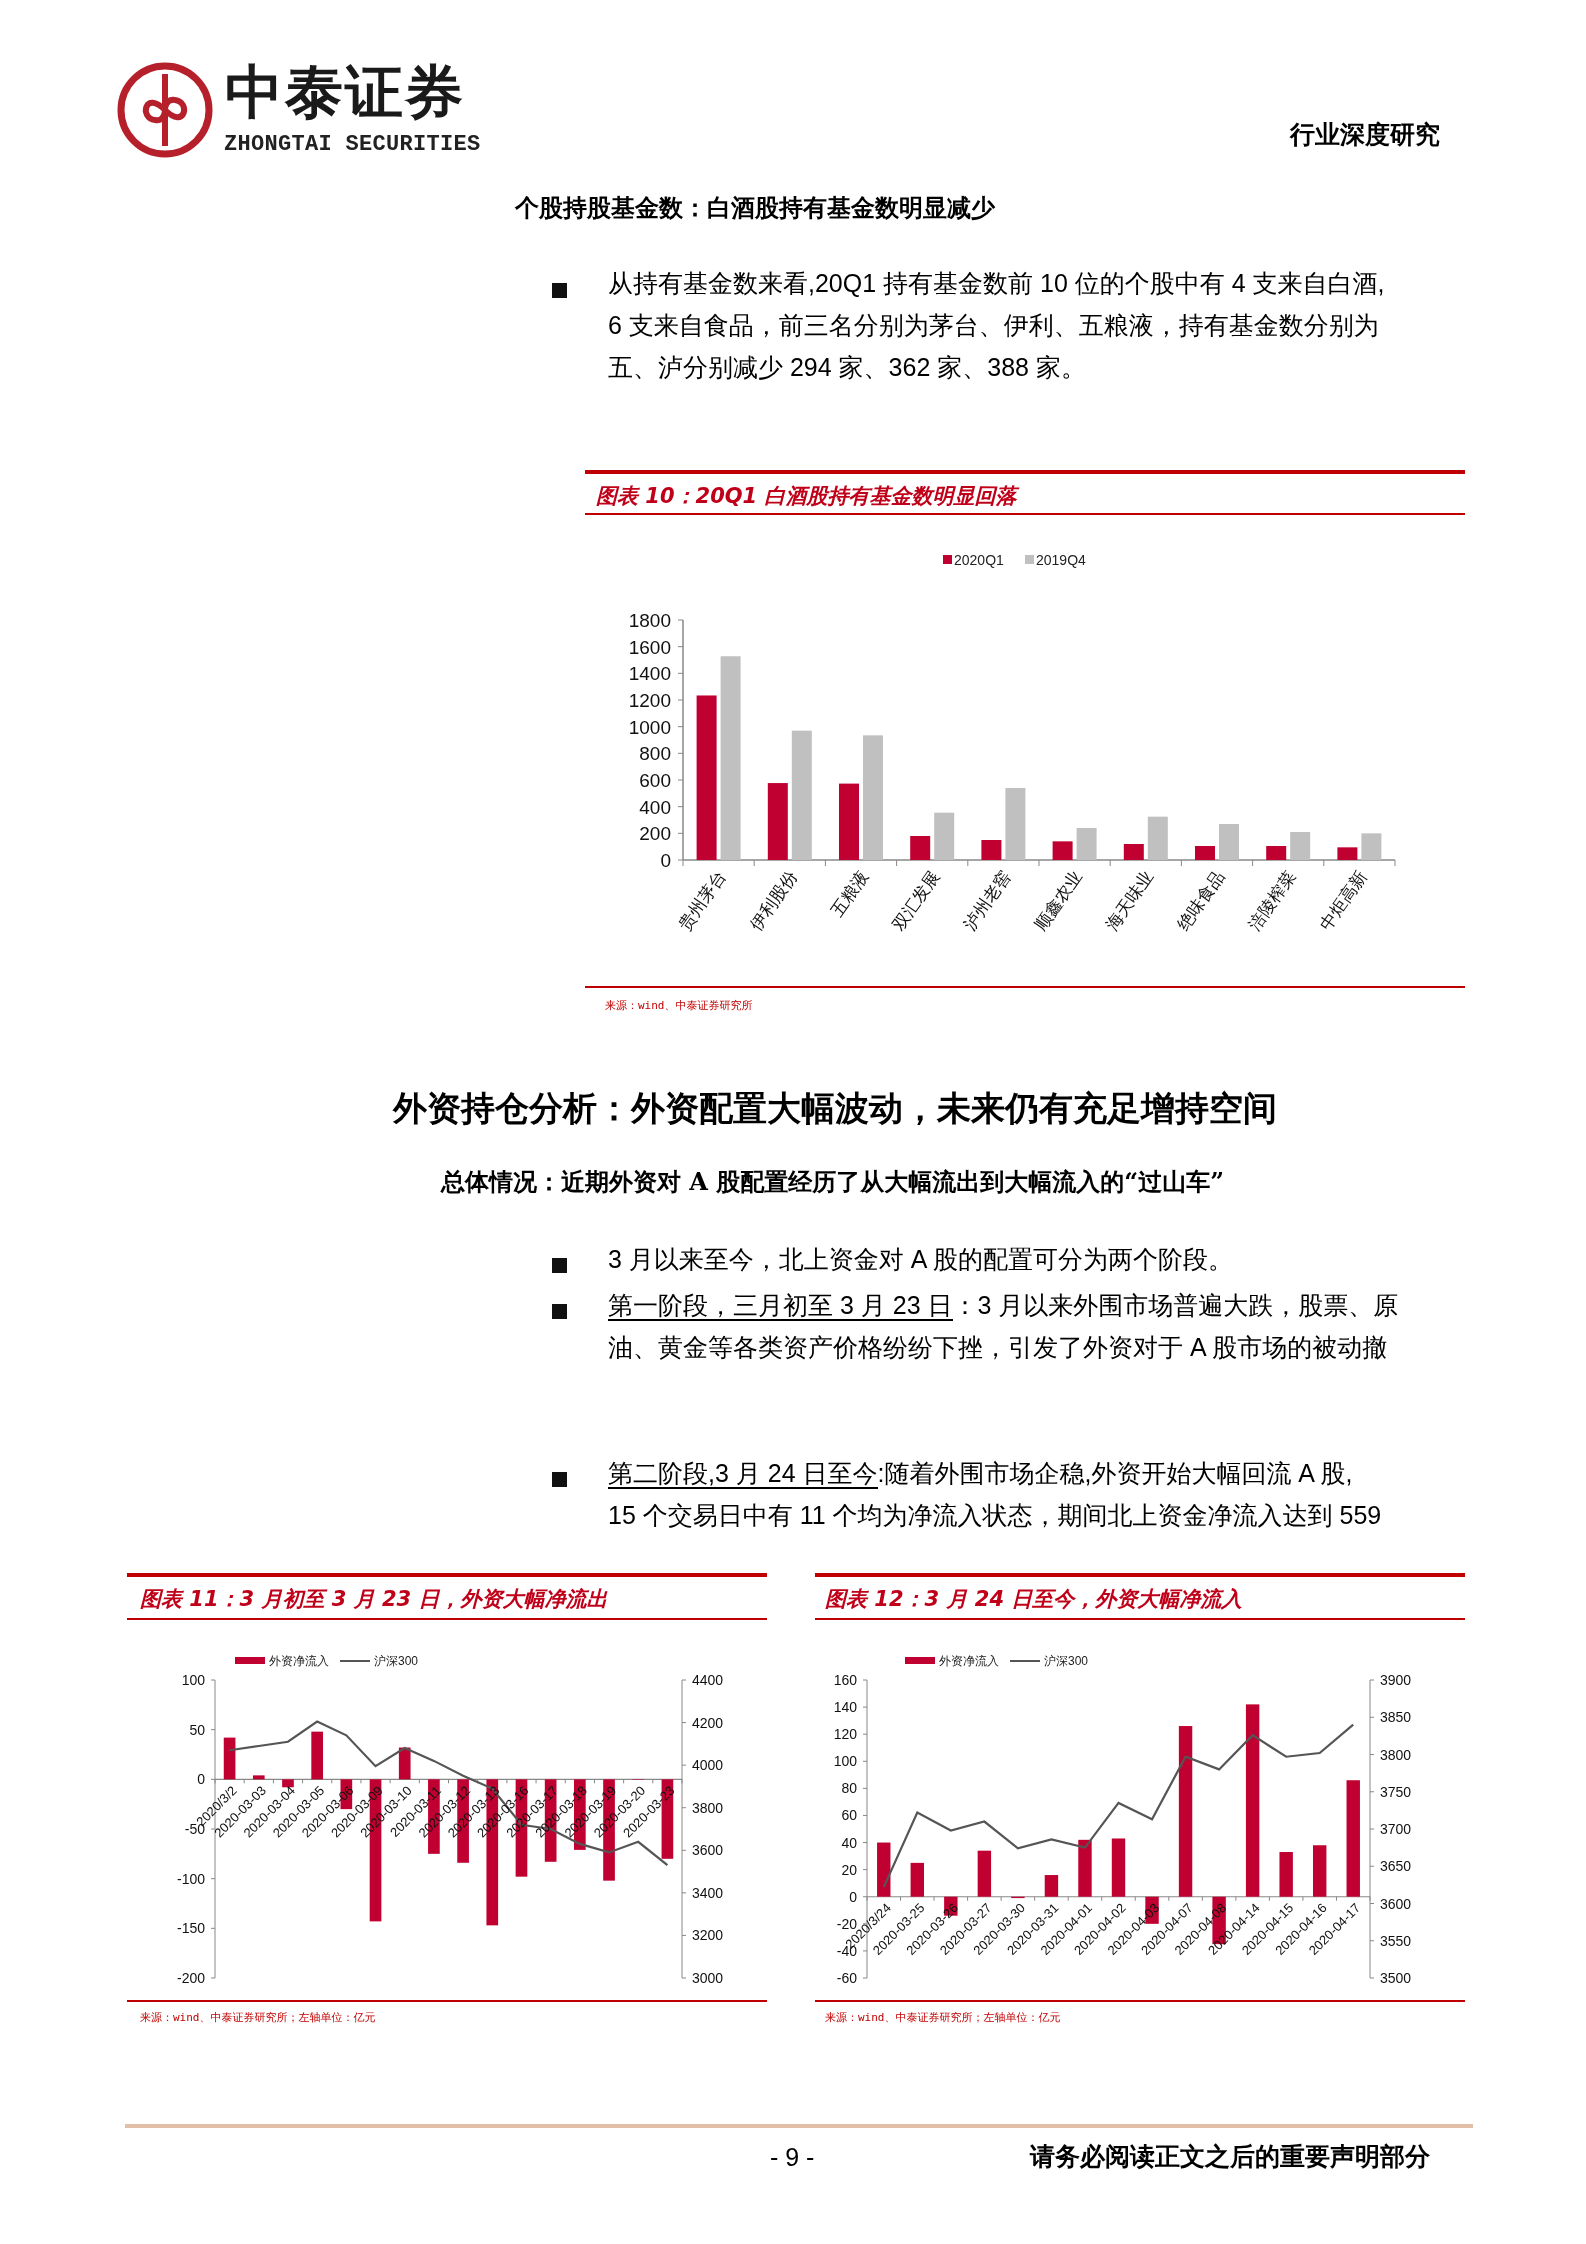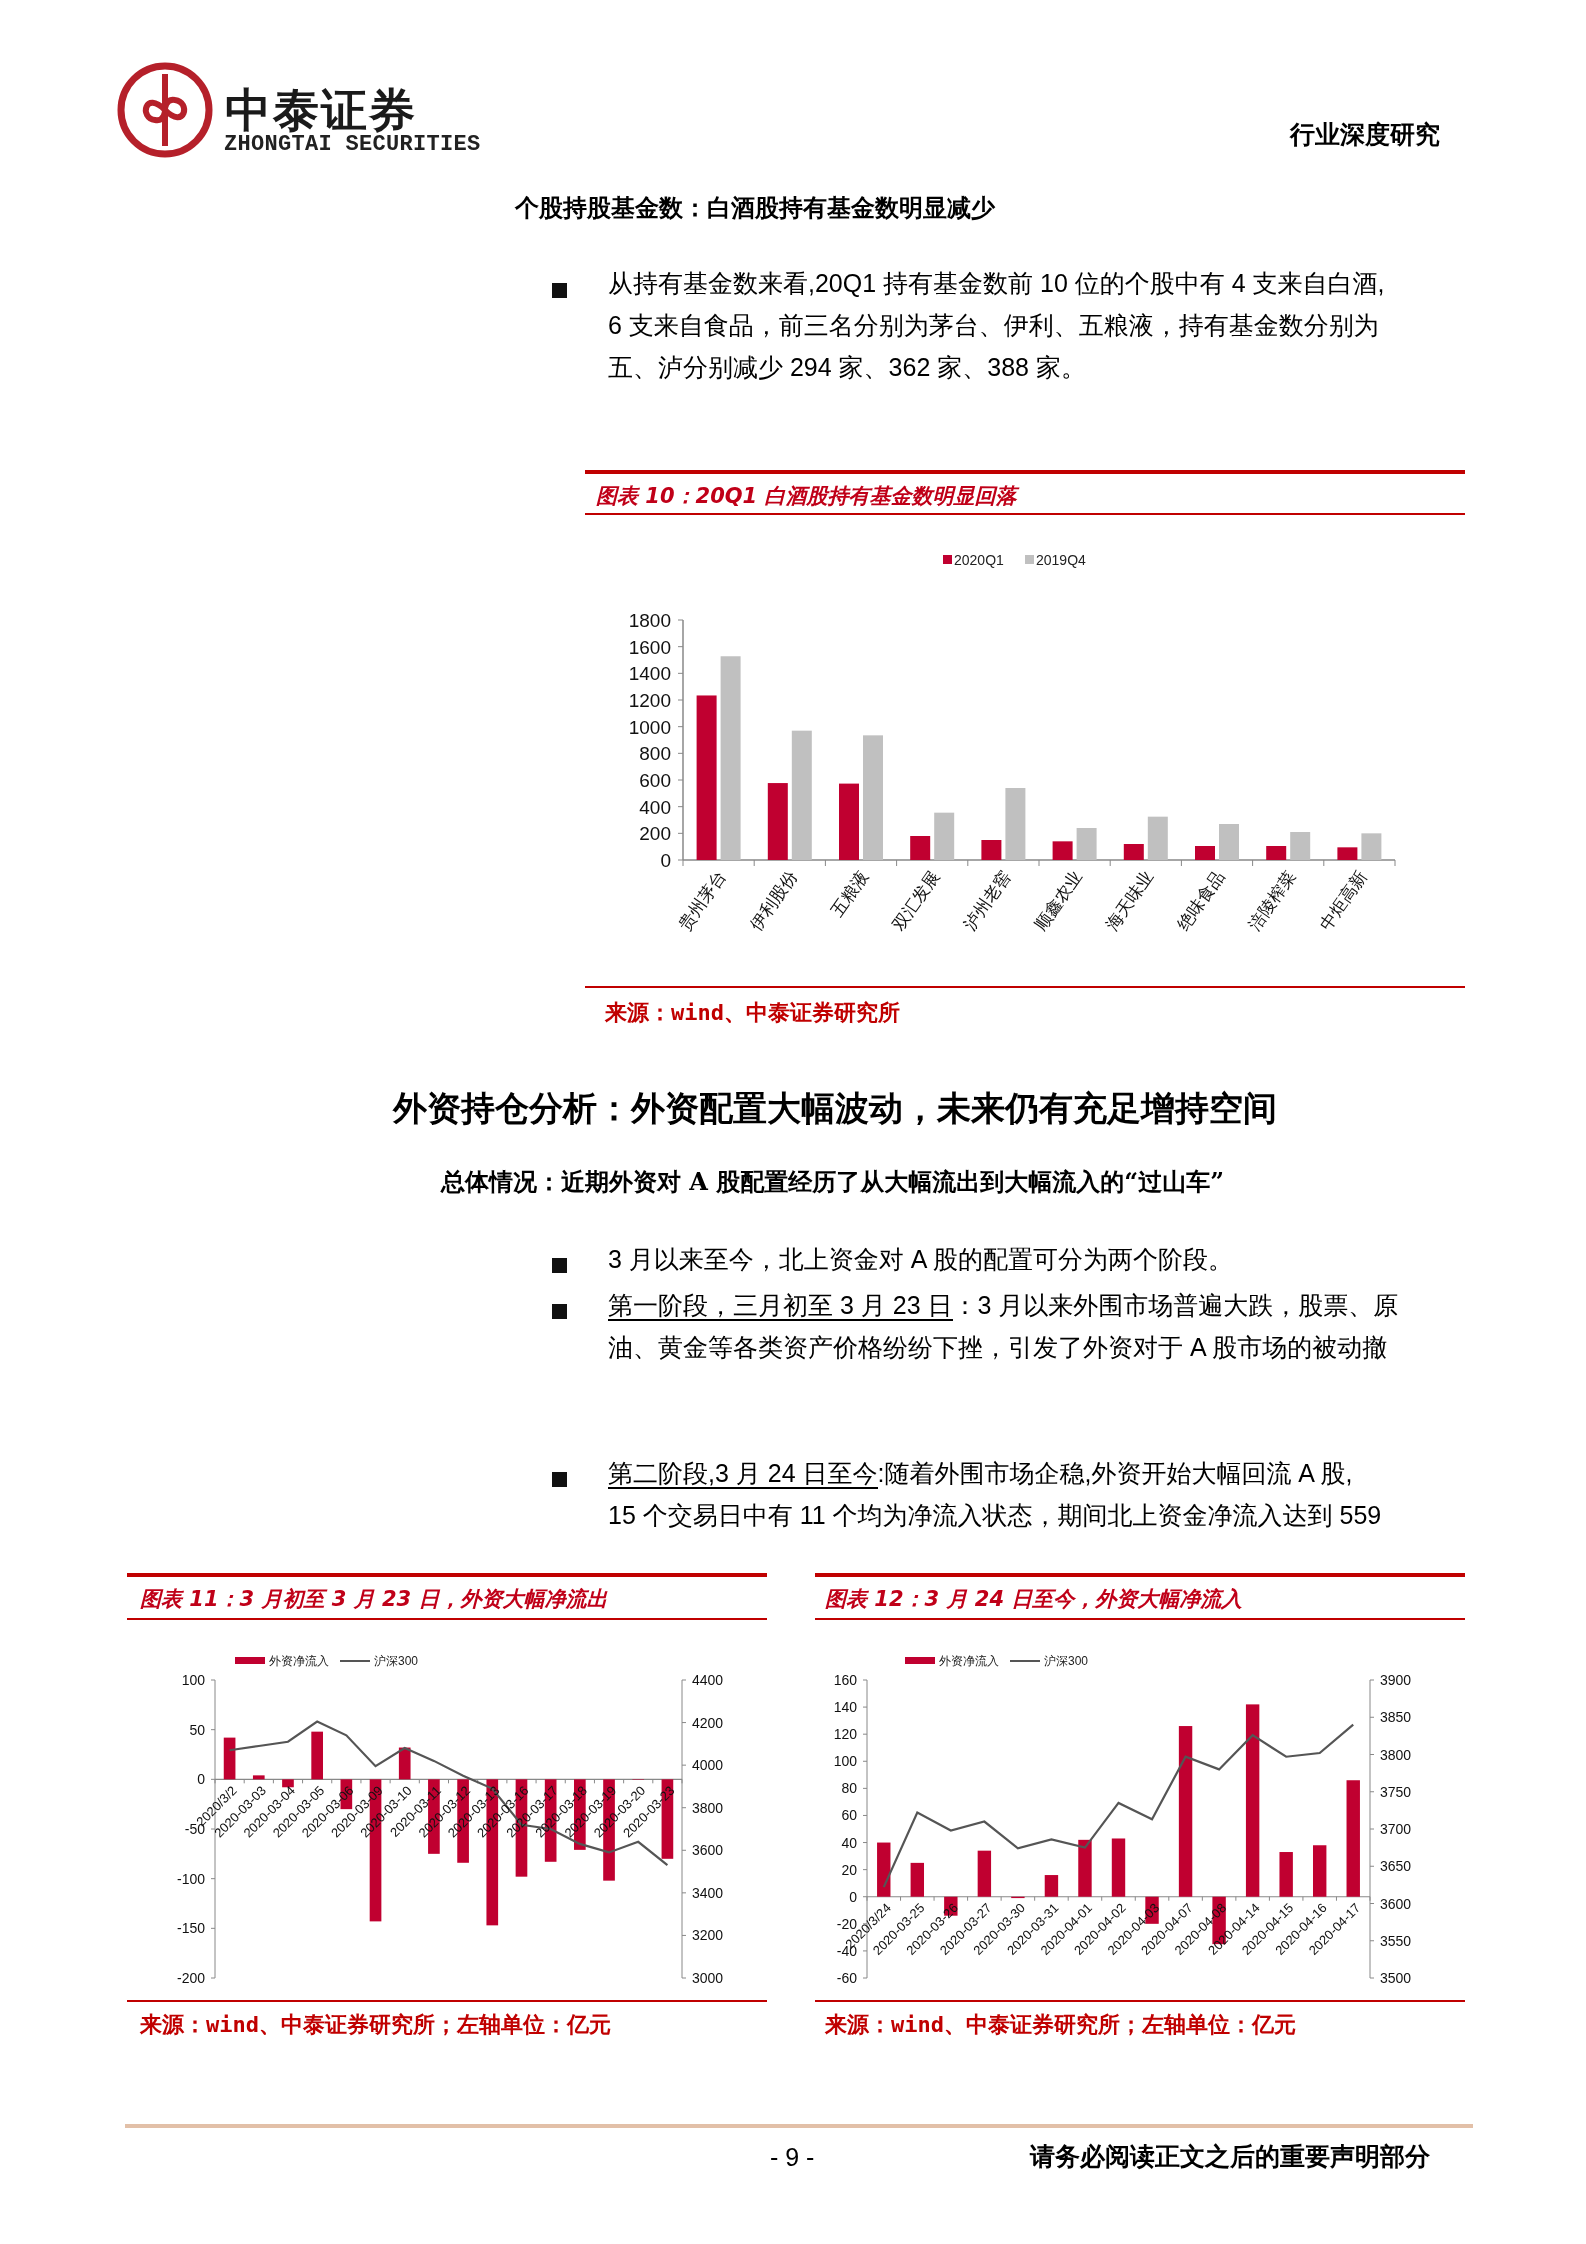--- a/index.html
+++ b/index.html
@@ -1,27 +1,27 @@
 <!DOCTYPE html>
 <html><head>
 <meta charset="utf-8">
 <style>
   html,body{margin:0;padding:0;background:#fff;}
   body{width:1586px;height:2244px;position:relative;font-family:"DejaVu Serif","Liberation Serif",serif;color:#000;overflow:hidden;}
   .abs{position:absolute;}
   .logo{left:115px;top:60px;width:360px;height:100px;}
-  .logo-cn{left:225px;top:80px;font-family:"DejaVu Sans","Liberation Sans",sans-serif;font-weight:bold;font-size:46px;letter-spacing:2px;color:#1a1a1a;}
+  .logo-cn{left:225px;top:54px;font-family:"DejaVu Sans","Liberation Sans",sans-serif;font-weight:bold;font-size:58px;letter-spacing:2px;color:#1a1a1a;}
   .logo-en{left:224px;top:132px;font-family:Liberation Mono, monospace;font-weight:bold;font-size:22px;color:#222;letter-spacing:0.3px;}
   .header-right{left:1290px;top:118px;font-size:25px;font-weight:bold;}
   .subhead{font-size:24px;font-weight:bold;}
   .para{font-family:"Liberation Sans","DejaVu Sans",sans-serif;font-size:25px;line-height:42px;}
   .bullet{width:15px;height:15px;background:#111;}
   .chart-title{font-family:"DejaVu Sans","Liberation Sans",sans-serif;font-style:italic;font-weight:bold;color:#c00018;font-size:21px;}
   .redbar{background:#c00000;}
-  .source{font-family:"DejaVu Sans Mono","Liberation Mono",monospace;color:#c00000;font-size:22px;font-weight:bold;}
+  .source{font-family:"DejaVu Sans Mono","Liberation Mono",monospace;color:#c00000;font-size:11px;}
   .section-title{font-size:34px;font-weight:bold;}
   u.ul{text-decoration:none;border-bottom:2px solid #000;}
   svg text{font-family:"Liberation Sans","DejaVu Sans",sans-serif;}
   .footer-line{left:125px;top:2124px;width:1348px;height:4px;background:#e2c0a8;}
   .footer-page{left:770px;top:2143px;font-family:"Liberation Sans",sans-serif;font-size:25px;}
   .footer-note{left:1030px;top:2140px;font-size:25px;font-weight:bold;}
 </style>
 </head>
 <body>
 

